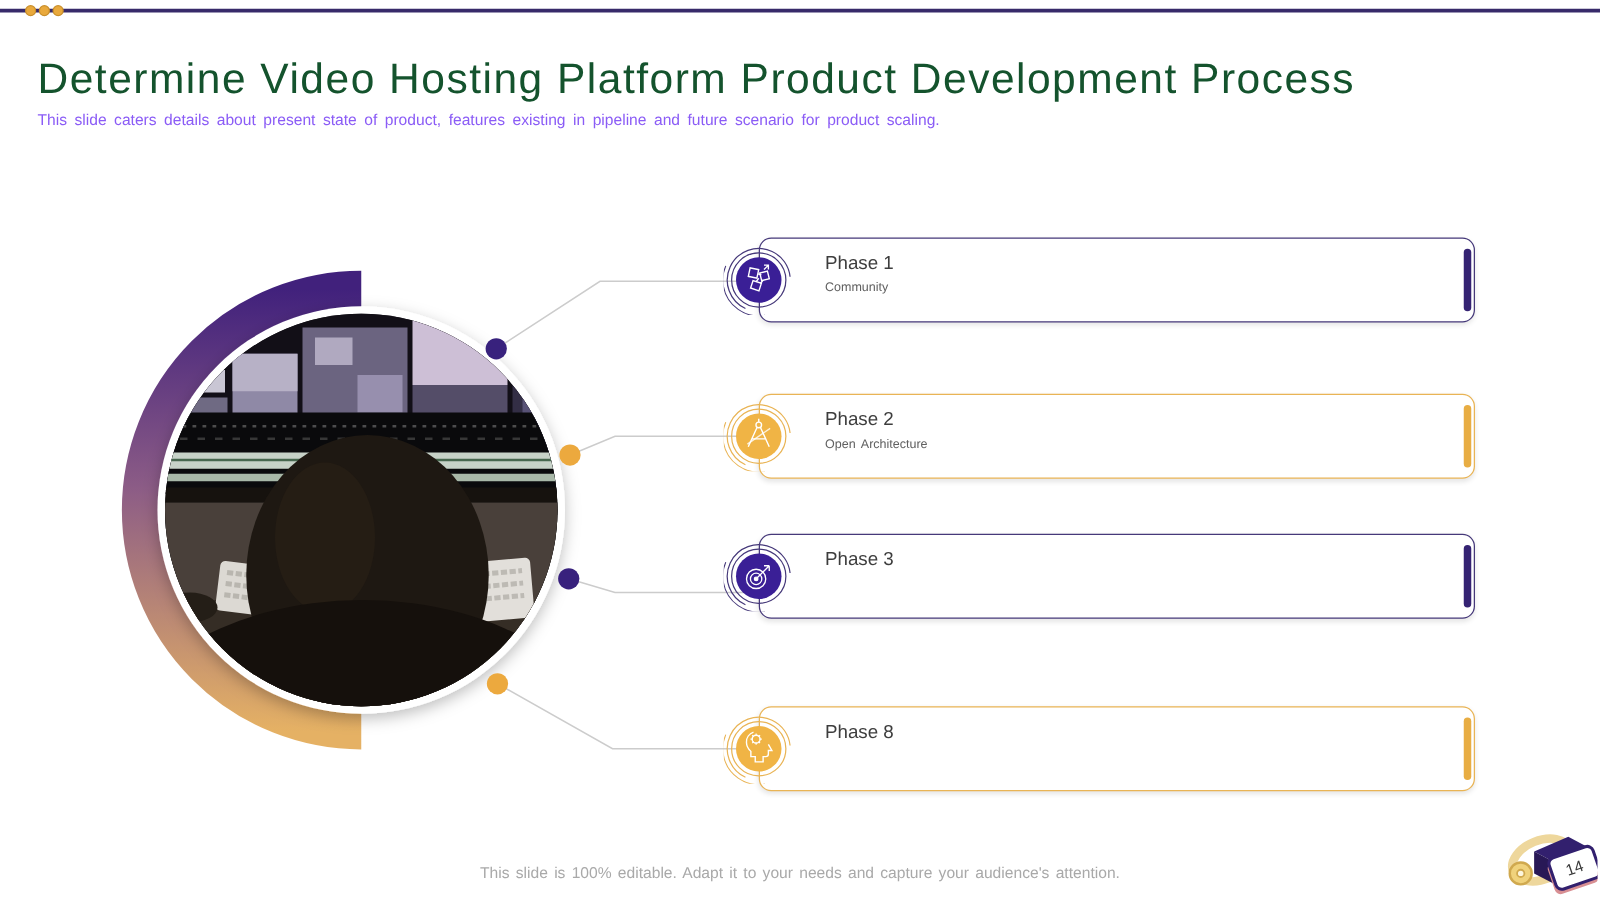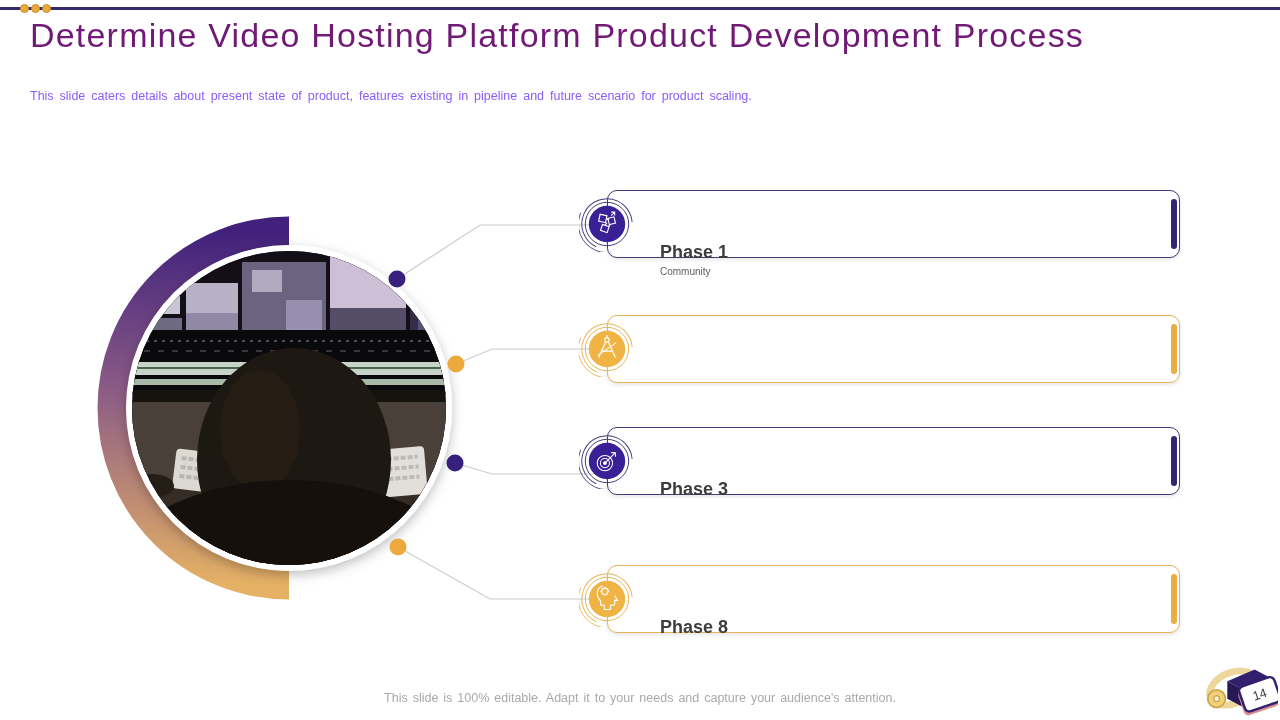--- a/index.html
+++ b/index.html
@@ -6,35 +6,35 @@
   html,body { background:#ffffff; }
   body { font-family:"Liberation Sans", sans-serif; }
   .slide { position:relative; width:1280px; height:720px; background:#ffffff; overflow:hidden; }
 
   
   .top-line { position:absolute; left:0; top:7px; width:100%; height:3px; background:#372a6a; }
   .top-dot { position:absolute; top:4px; width:9px; height:9px; border-radius:50%; background:#e9a93c; border:1px solid #c98f2c; }
   .top-dot.d1{ left:20px; } .top-dot.d2{ left:31px; } .top-dot.d3{ left:42px; }
 
   
-  .title { position:absolute; left:30px; top:16px; width:1210px; font-size:34px; font-weight:400;
-           color:#701a75; letter-spacing:1.2px; }
+  .title { position:absolute; left:30px; top:44px; width:1210px; font-size:34px; font-weight:400;
+           color:#14532d; letter-spacing:1.2px; }
   .subtitle { position:absolute; left:30px; top:89px; width:900px; font-size:12.5px; color:#8b5cf6; word-spacing:2.5px; }
 
   
   .canvas { position:absolute; left:0; top:0; width:1280px; height:720px; pointer-events:none; }
 
   
   .phase-card { position:absolute; left:580px; width:600px; height:68px; }
   .card-box { position:absolute; left:27px; right:0; top:0; bottom:0; background:#ffffff;
               border:1.4px solid var(--border); border-radius:10px;
               box-shadow:0 2px 4px rgba(0,0,0,0.10); }
   .card-bar { position:absolute; right:3px; top:9px; bottom:9px; width:6px; border-radius:3px; background:var(--bar); }
   .card-text { position:absolute; left:80px; top:11px; right:30px; }
-  .phase-title { font-size:18px; font-weight:bold; color:#3d3d3d; line-height:20px;margin-top:41px; }
+  .phase-title { font-size:15px; font-weight:normal; color:#3d3d3d; line-height:20px; }
   .phase-desc { font-size:10px; color:#606060; margin-top:4px; word-spacing:2px; }
   .icon-wrap { position:absolute; left:-1px; top:6px; width:56px; height:56px; }
   .icon-wrap svg { width:56px; height:56px; display:block; }
 
   .theme-purple { --fill:#3a1f96; --border:#46397a; --bar:#352373; }
   .theme-gold   { --fill:#f0b445; --border:#e9b455; --bar:#e8ad43; }
 
   
   .footer-note { position:absolute; left:0; right:0; top:691px; text-align:center;
                  font-size:12.5px; color:#a9a9a9; word-spacing:1.5px; }
@@ -165,20 +165,24 @@
         <circle cx="40" cy="40" r="31" fill="none" stroke="#e9b455" stroke-width="1.4"></circle>
         <circle cx="40" cy="40" r="36" fill="none" stroke="#e9b455" stroke-width="1.4" stroke-dasharray="150 76" transform="rotate(115 40 40)"></circle>
         <circle cx="40" cy="40" r="41" fill="none" stroke="#e9b455" stroke-width="1.2" stroke-dasharray="88 170" transform="rotate(80 40 40)"></circle>
         <g stroke="#ffffff" stroke-width="1.6" fill="none">
           <circle cx="40" cy="27" r="3.2"></circle>
           <path d="M40 20 v4 M38 30 L28 52 M42 30 L52 52 M32 43 L48 43"></path>
           <path d="M27 49 L53 31" opacity="0.8"></path>
         </g>
       </svg>
     </div>
+    <div class="card-text">
+      <div class="phase-title">Phase 2</div>
+      <div class="phase-desc">Open Architecture</div>
+    </div>
   </div>
 
   <div class="phase-card theme-purple" style="top:427px">
     <div class="card-box"></div>
     <div class="card-bar"></div>
     <div class="icon-wrap">
       <svg viewBox="0 0 80 80">
         <circle cx="40" cy="40" r="26" fill="#3a1f96"></circle>
         <circle cx="40" cy="40" r="31" fill="none" stroke="#46397a" stroke-width="1.4"></circle>
         <circle cx="40" cy="40" r="36" fill="none" stroke="#46397a" stroke-width="1.4" stroke-dasharray="150 76" transform="rotate(115 40 40)"></circle>

